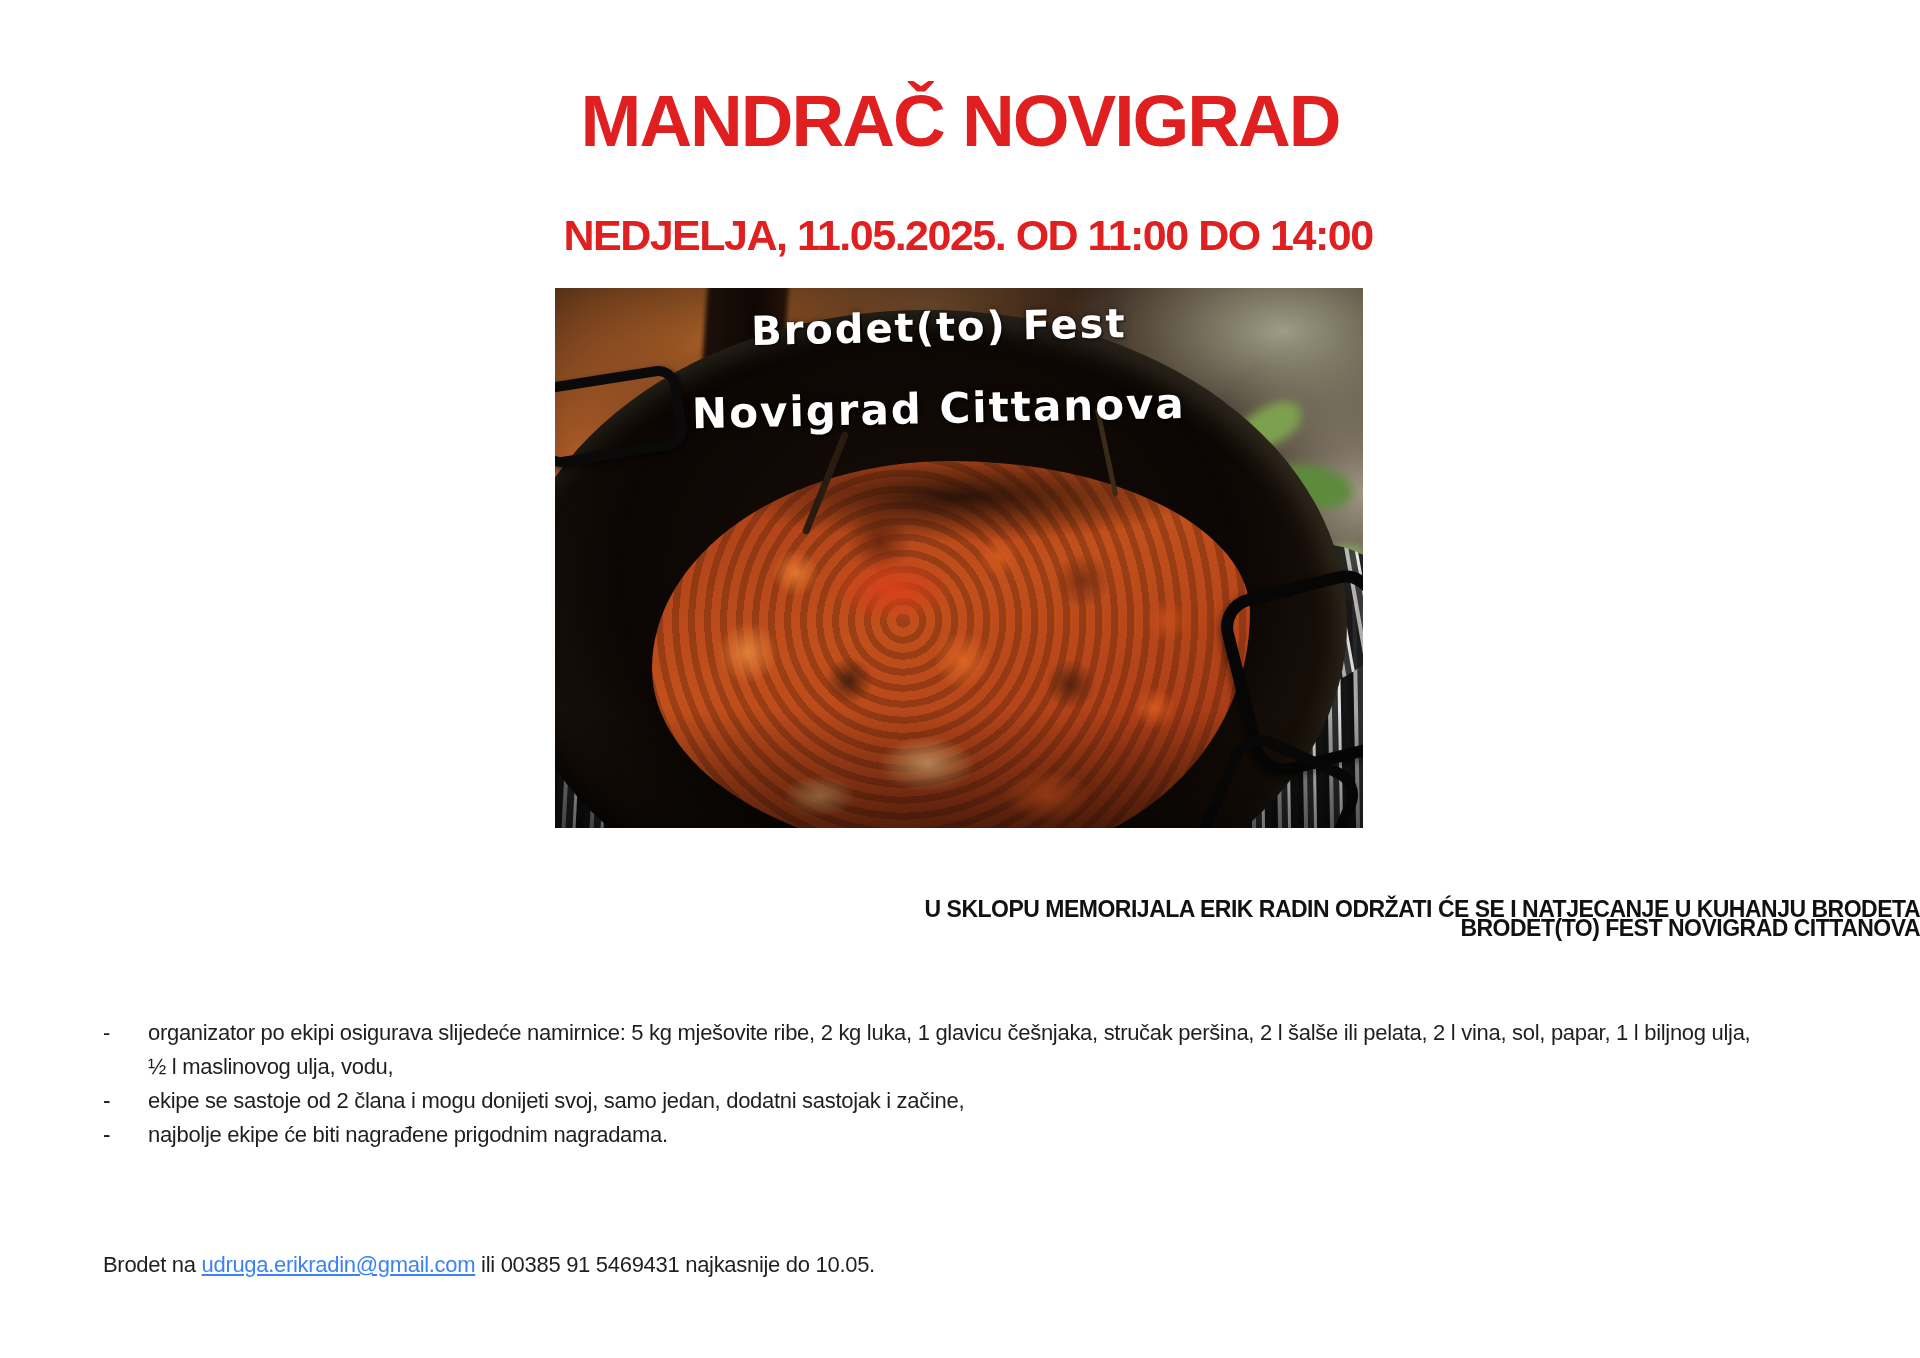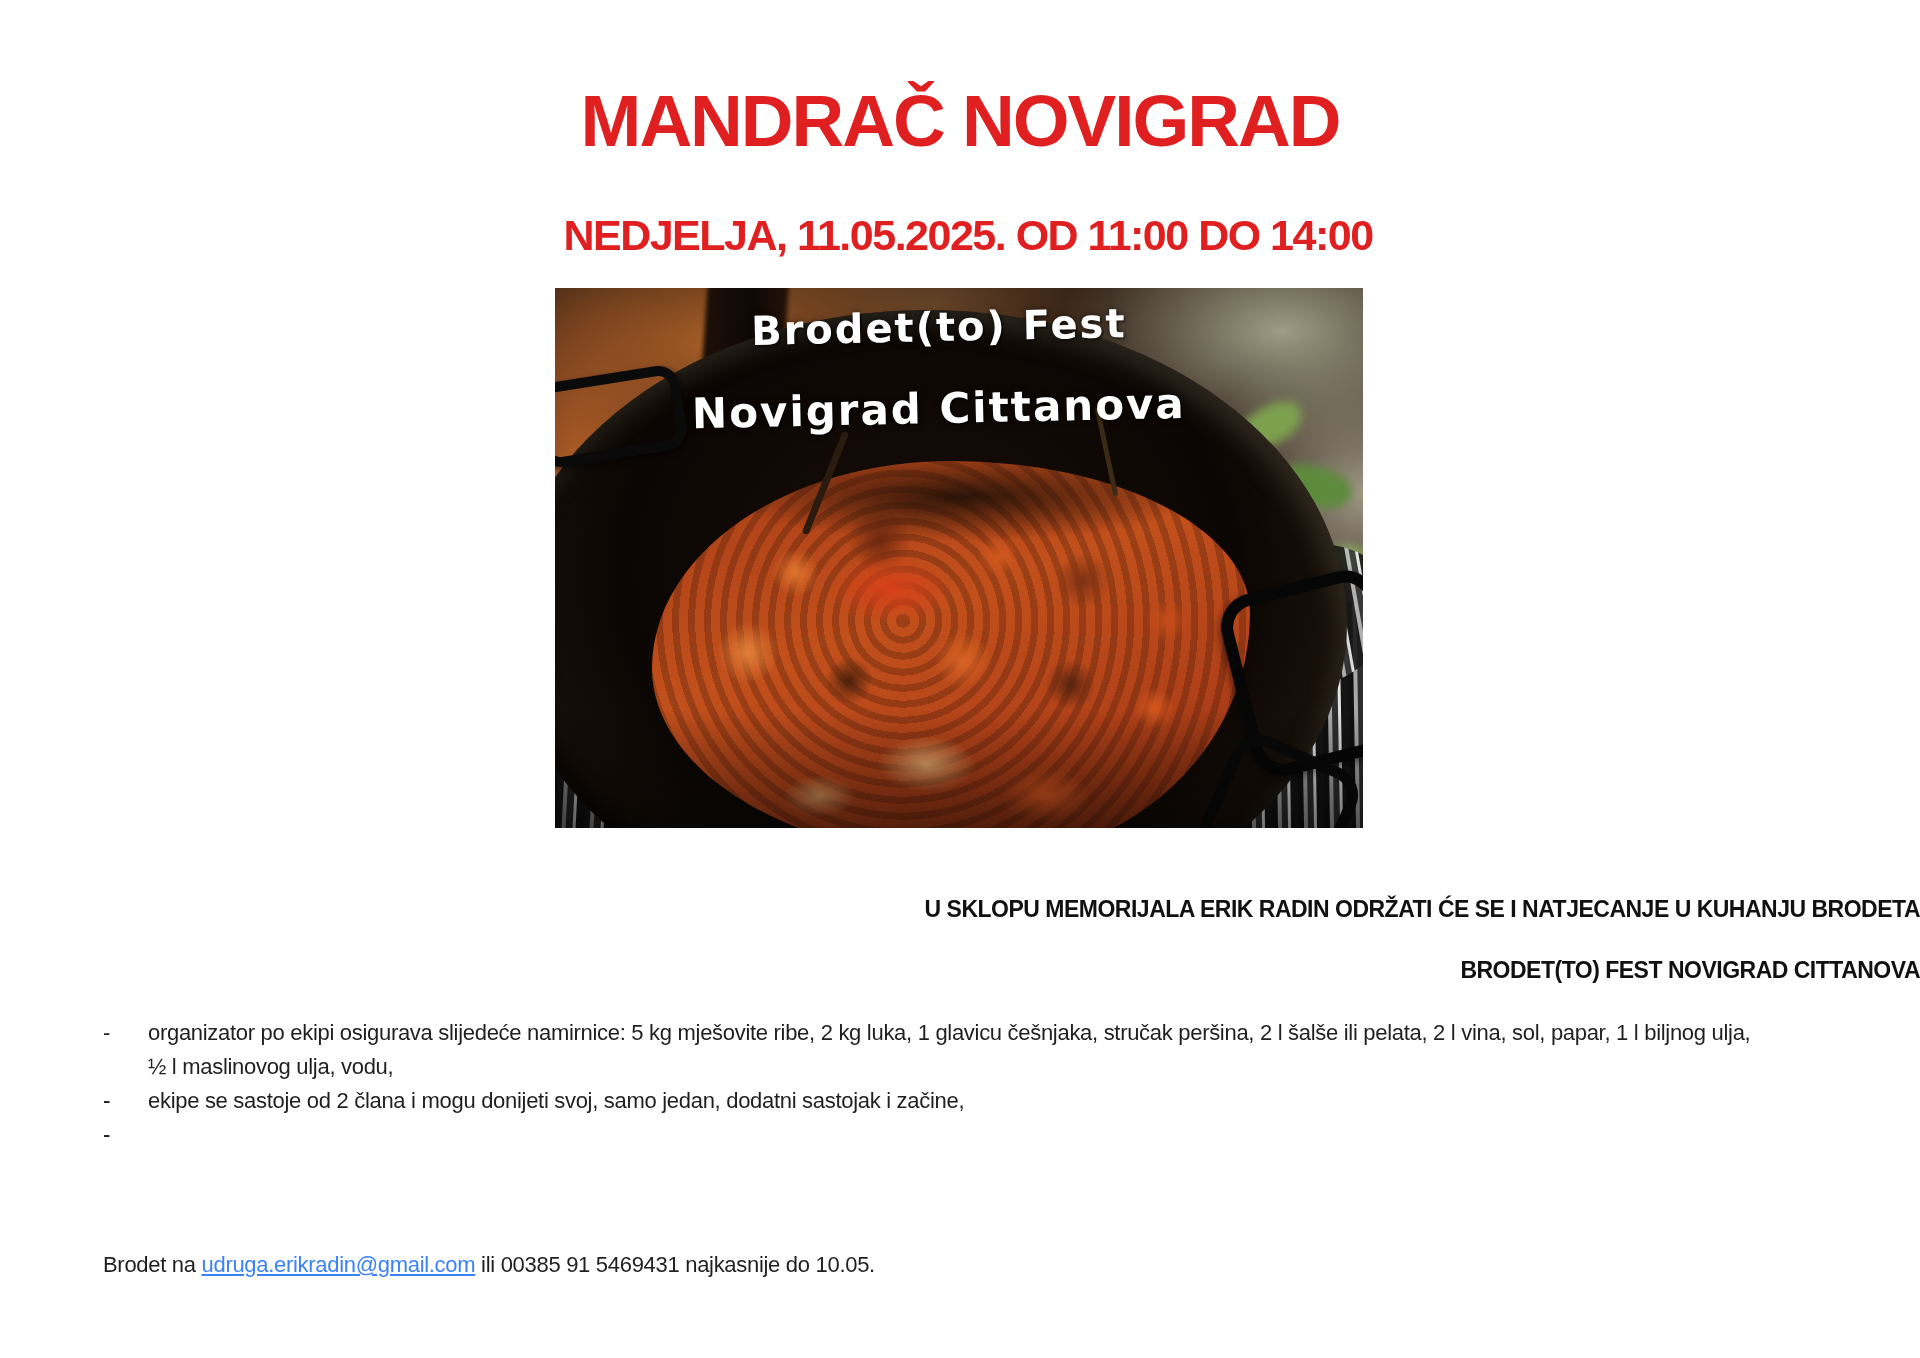--- a/index.html
+++ b/index.html
@@ -116,21 +116,21 @@
   }
   .overlay.o1{top:16px;font-size:40px;}
   .overlay.o2{top:96px;font-size:42px;}
 
   
   .h-line{
     position:absolute;left:0;width:100%;text-align:right;
     font-size:23px;font-weight:bold;letter-spacing:-0.5px;color:#111;line-height:34px;
   }
   .h1{top:892px;}
-  .h2{top:953px;}
+  .h2{top:911px;}
   .rules{
     position:absolute;left:103px;top:1016px;width:1800px;
     list-style:none;margin:0;padding:0;
     font-size:22px;letter-spacing:-0.3px;line-height:34px;
   }
   .rule{position:relative;padding-left:45px;}
   .dash{position:absolute;left:0;top:0;}
   .l2{display:block;}
   .register{
     position:absolute;left:103px;top:1248px;
@@ -183,20 +183,21 @@
     </li>
     <li class="rule">
       <span class="dash">-</span>
       <span>ekipe se sastoje od 2 člana i mogu donijeti svoj, samo jedan, dodatni sastojak i začine,</span>
     </li>
     <li class="rule">
       <span class="dash">-</span>
     </li>
     <li class="rule">
       <span class="dash">-</span>
+      <span>najbolje ekipe će biti nagrađene prigodnim nagradama.</span>
     </li>
   </ul>
 
   <div class="register">
     <span>Brodet na </span><a style="color: #3b82f6;">udruga.erikradin@gmail.com</a><span> ili 00385 91 5469431 najkasnije do 10.05.</span>
   </div>
 
 </div>
 
 </body></html>

